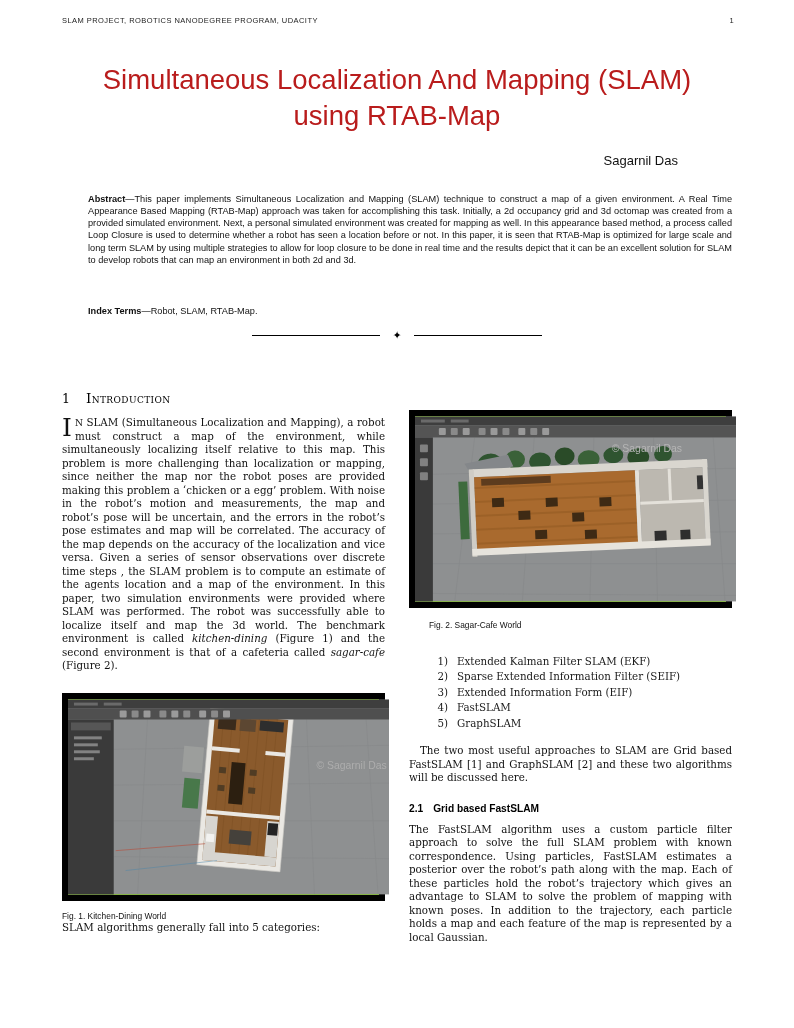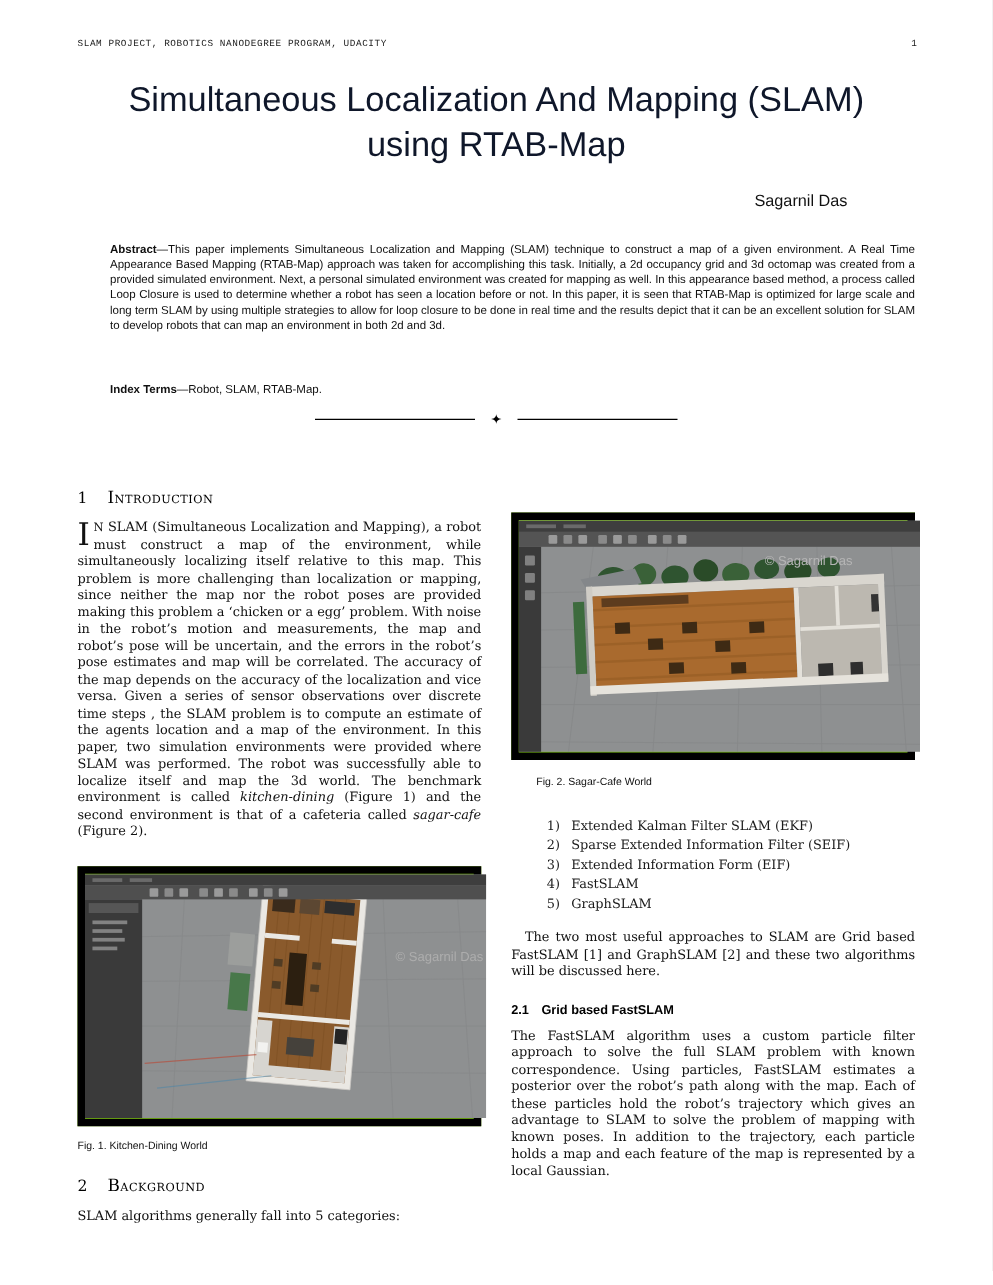--- a/index.html
+++ b/index.html
@@ -1,27 +1,27 @@
 <!DOCTYPE html>
 <html><head>
 <meta charset="utf-8">
 <style>
   * { box-sizing: border-box; margin: 0; padding: 0; }
   html,body { background:#e8e8e8; }
   body { width:794px; height:1028px; margin:0 auto; position:relative;
          font-family:"DejaVu Serif", serif; color:#1a1a1a; }
   .sheet { position:absolute; inset:0; background:#ffffff; overflow:hidden; }
 
-  .running-head { position:absolute; top:32px; left:62px; right:60px;
+  .running-head { position:absolute; top:16px; left:62px; right:60px;
     display:flex; justify-content:space-between;
-    font-family:Liberation Mono, monospace; font-size:7.5px; letter-spacing:.45px; color:#222; }
+    font-family:Liberation Sans, sans-serif; font-size:7.5px; letter-spacing:.45px; color:#222; }
 
   .title { position:absolute; top:62px; left:77px; width:640px; text-align:center;
     font-family:"Liberation Sans", sans-serif; font-weight:400; font-size:27.5px;
-    line-height:1.32; color:#0f172a; }
+    line-height:1.32; color:#b91c1c; }
 
   .author { position:absolute; top:153px; left:0; width:678px; text-align:right;
     font-family:"Liberation Sans", sans-serif; font-size:13px; color:#111; }
 
   .abstract { position:absolute; top:193px; left:88px; width:644px;
     font-family:"Liberation Sans", sans-serif; font-size:9.2px; line-height:1.32;
     text-align:justify; color:#111; }
   .abstract .label, .index-terms .label { font-weight:bold; }
 
   .index-terms { position:absolute; top:306px; left:88px; width:644px;
@@ -169,21 +169,20 @@
               <rect x="6" y="37" width="28" height="3"></rect>
               <rect x="6" y="44" width="24" height="3"></rect>
               <rect x="6" y="51" width="26" height="3"></rect>
               <rect x="6" y="58" width="20" height="3"></rect>
             </g>
           </svg>
         </div>
         <figcaption class="fig-caption">Fig. 1. Kitchen-Dining World</figcaption>
       </figure>
 
-      <h2 class="sec sec2"><span class="sec-num">2</span><span class="sec-name">Background</span></h2>
 
       <p class="body">SLAM algorithms generally fall into 5 categories:</p>
     </div>
 
     <div class="col">
 
       <figure class="figure fig2">
         <div class="fig-frame">
           <svg viewBox="0 0 323 186" width="321" height="186">
             <rect width="323" height="186" fill="#8e9091"></rect>

